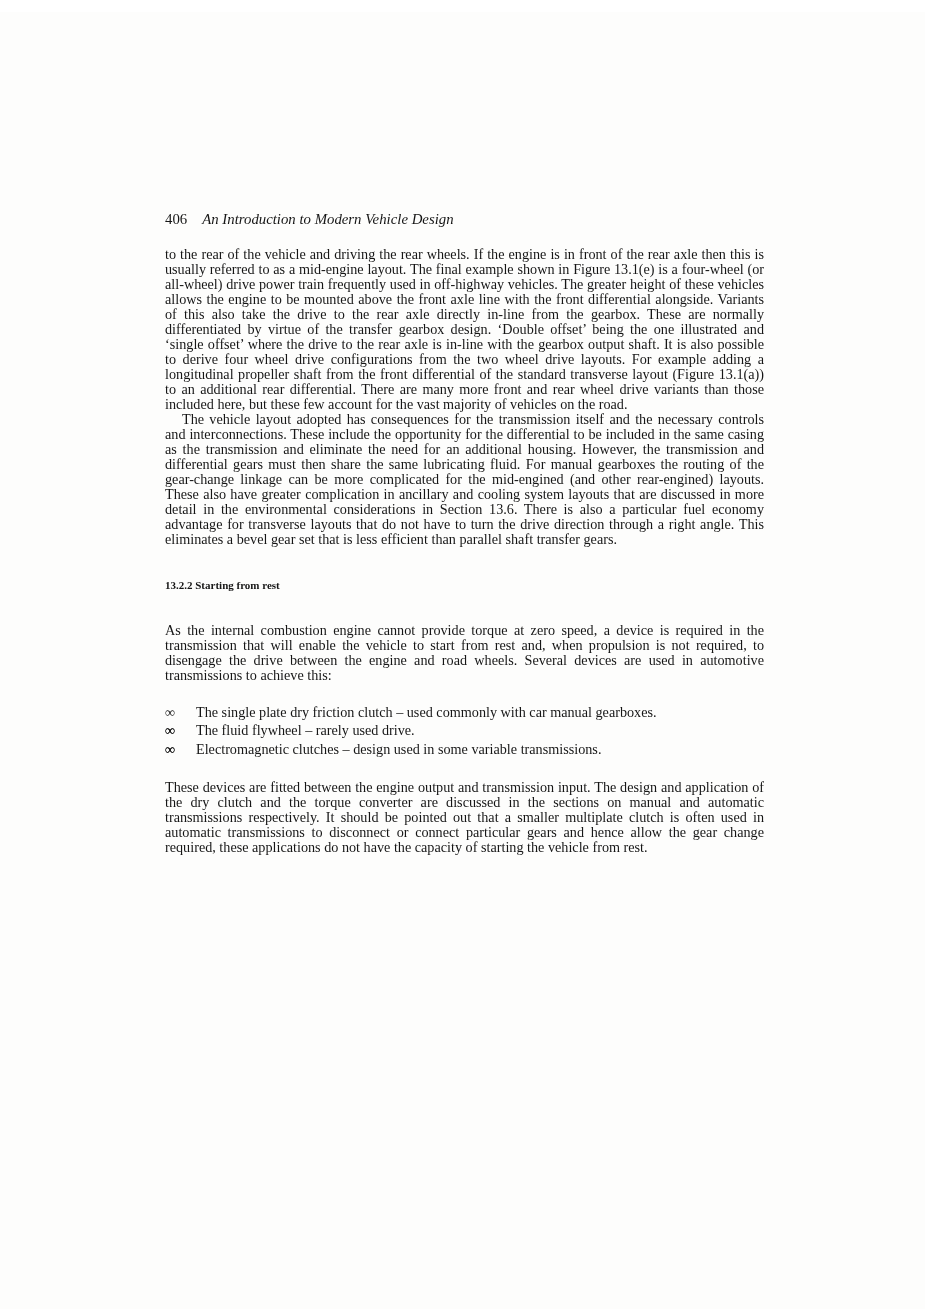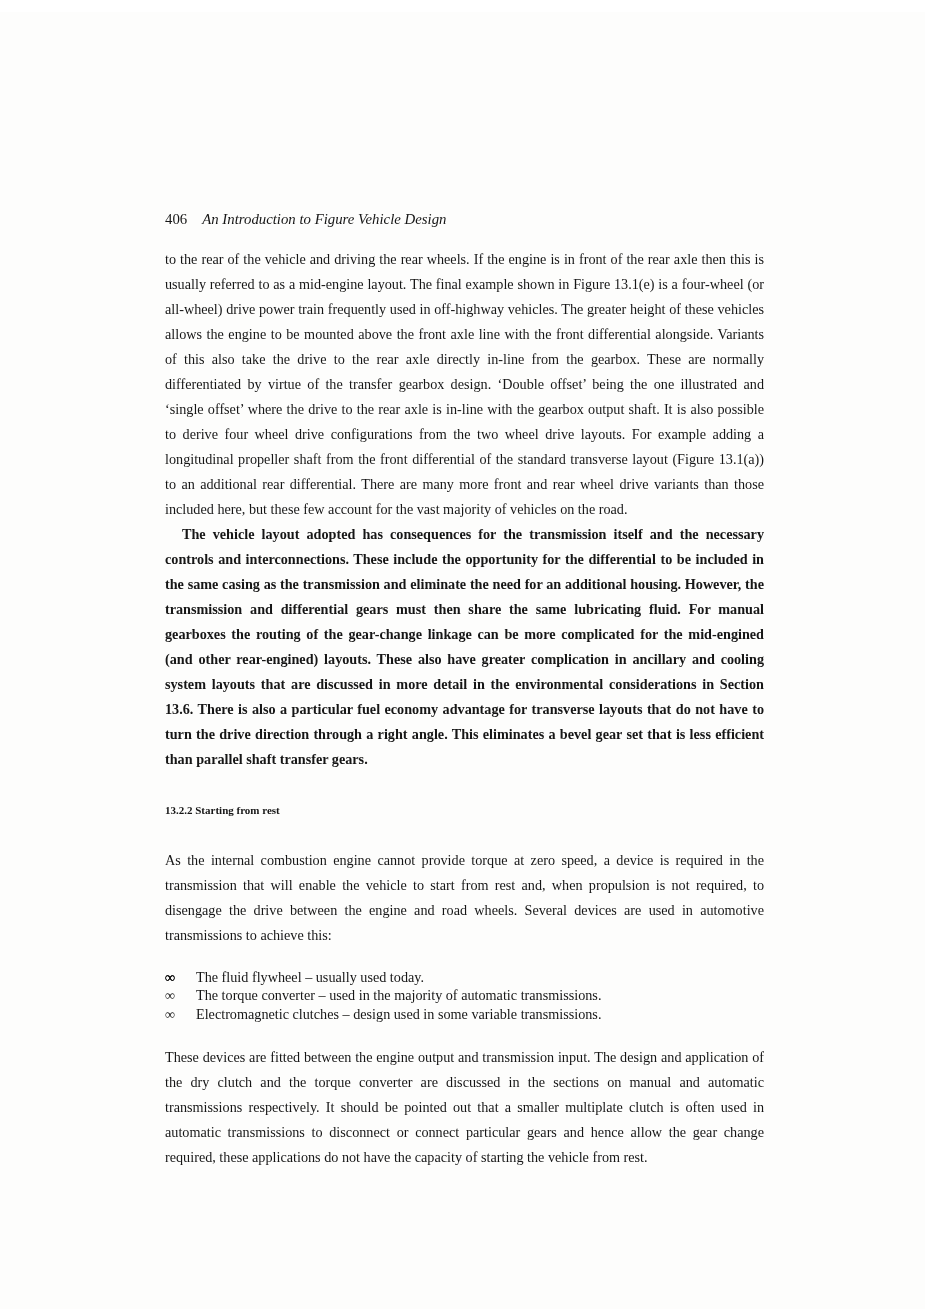--- a/index.html
+++ b/index.html
@@ -29,25 +29,25 @@
     align-items: baseline;
     font-size: 14.8px;
     line-height: 18px;
     margin: 0 0 19px 0;
   }
   .page-number { margin-right: 15px; font-style: normal; }
   .running-title { font-style: italic; }
 
   .body-paragraph {
     font-size: 14.2px;
-    line-height: 25px;
+    line-height: 15px;
     text-align: justify;
     margin: 0;
   }
-  .indent-first { text-indent: 17px; font-weight: bold; }
+  .indent-first { text-indent: 17px; }
 
   .section-heading {
     font-size: 11px;
     font-weight: bold;
     line-height: 18.7px;
     margin: 29px 0 28px 0;
   }
 
   .device-list {
     list-style: none;
@@ -71,45 +71,45 @@
   }
 </style>
 </head>
 <body>
 
 <div class="page">
   <div class="text-column">
 
     <div class="running-header">
       <span class="page-number">406</span>
-      <span class="running-title">An Introduction to Figure Vehicle Design</span>
+      <span class="running-title">An Introduction to Modern Vehicle Design</span>
     </div>
 
     <p class="body-paragraph">to the rear of the vehicle and driving the rear wheels. If the engine is in front of the rear axle then this is usually referred to as a mid-engine layout. The final example shown in Figure 13.1(e) is a four-wheel (or all-wheel) drive power train frequently used in off-highway vehicles. The greater height of these vehicles allows the engine to be mounted above the front axle line with the front differential alongside. Variants of this also take the drive to the rear axle directly in-line from the gearbox. These are normally differentiated by virtue of the transfer gearbox design. ‘Double offset’ being the one illustrated and ‘single offset’ where the drive to the rear axle is in-line with the gearbox output shaft. It is also possible to derive four wheel drive configurations from the two wheel drive layouts. For example adding a longitudinal propeller shaft from the front differential of the standard transverse layout (Figure 13.1(a)) to an additional rear differential. There are many more front and rear wheel drive variants than those included here, but these few account for the vast majority of vehicles on the road.</p>
 
     <p class="body-paragraph indent-first">The vehicle layout adopted has consequences for the transmission itself and the necessary controls and interconnections. These include the opportunity for the differential to be included in the same casing as the transmission and eliminate the need for an additional housing. However, the transmission and differential gears must then share the same lubricating fluid. For manual gearboxes the routing of the gear-change linkage can be more complicated for the mid-engined (and other rear-engined) layouts. These also have greater complication in ancillary and cooling system layouts that are discussed in more detail in the environmental considerations in Section 13.6. There is also a particular fuel economy advantage for transverse layouts that do not have to turn the drive direction through a right angle. This eliminates a bevel gear set that is less efficient than parallel shaft transfer gears.</p>
 
     <h3 class="section-heading">13.2.2 Starting from rest</h3>
 
     <p class="body-paragraph">As the internal combustion engine cannot provide torque at zero speed, a device is required in the transmission that will enable the vehicle to start from rest and, when propulsion is not required, to disengage the drive between the engine and road wheels. Several devices are used in automotive transmissions to achieve this:</p>
 
     <ul class="device-list">
       <li>
         <span class="bullet-marker">∞</span>
+        <span>The single plate dry friction clutch – used commonly with car manual gearboxes.</span>
       </li>
       <li>
         <span class="bullet-marker">∞</span>
       </li>
       <li>
         <span class="bullet-marker">∞</span>
-        <span>The fluid flywheel – usually used today.</span>
+        <span>The fluid flywheel – rarely used drive.</span>
       </li>
       <li>
         <span class="bullet-marker">∞</span>
-        <span>The torque converter – used in the majority of automatic transmissions.</span>
       </li>
       <li>
         <span class="bullet-marker">∞</span>
         <span>Electromagnetic clutches – design used in some variable transmissions.</span>
       </li>
     </ul>
 
     <p class="body-paragraph">These devices are fitted between the engine output and transmission input. The design and application of the dry clutch and the torque converter are discussed in the sections on manual and automatic transmissions respectively. It should be pointed out that a smaller multiplate clutch is often used in automatic transmissions to disconnect or connect particular gears and hence allow the gear change required, these applications do not have the capacity of starting the vehicle from rest.</p>
 
   </div>

